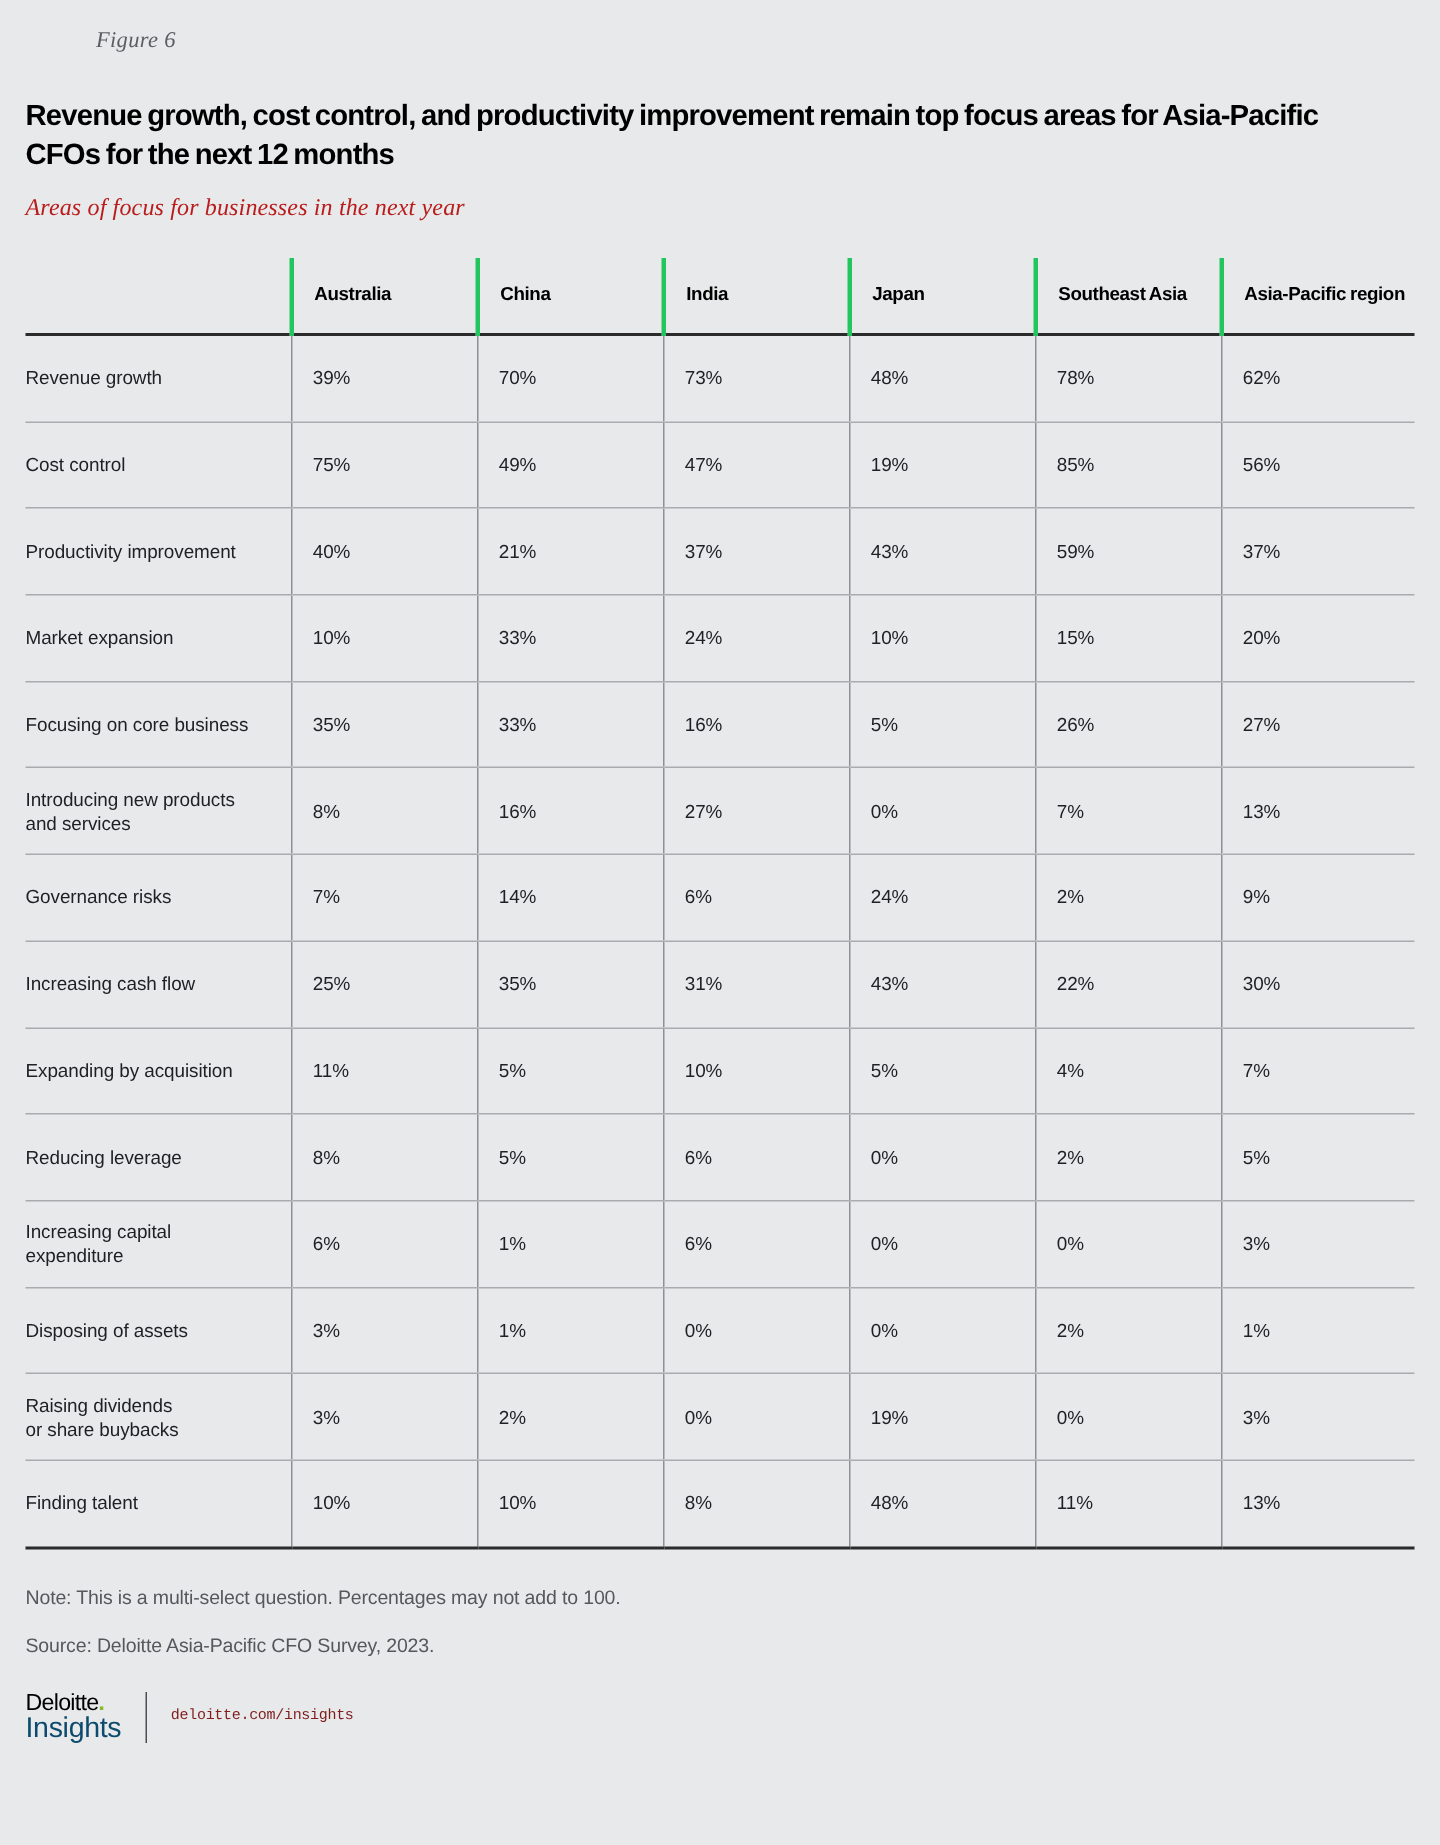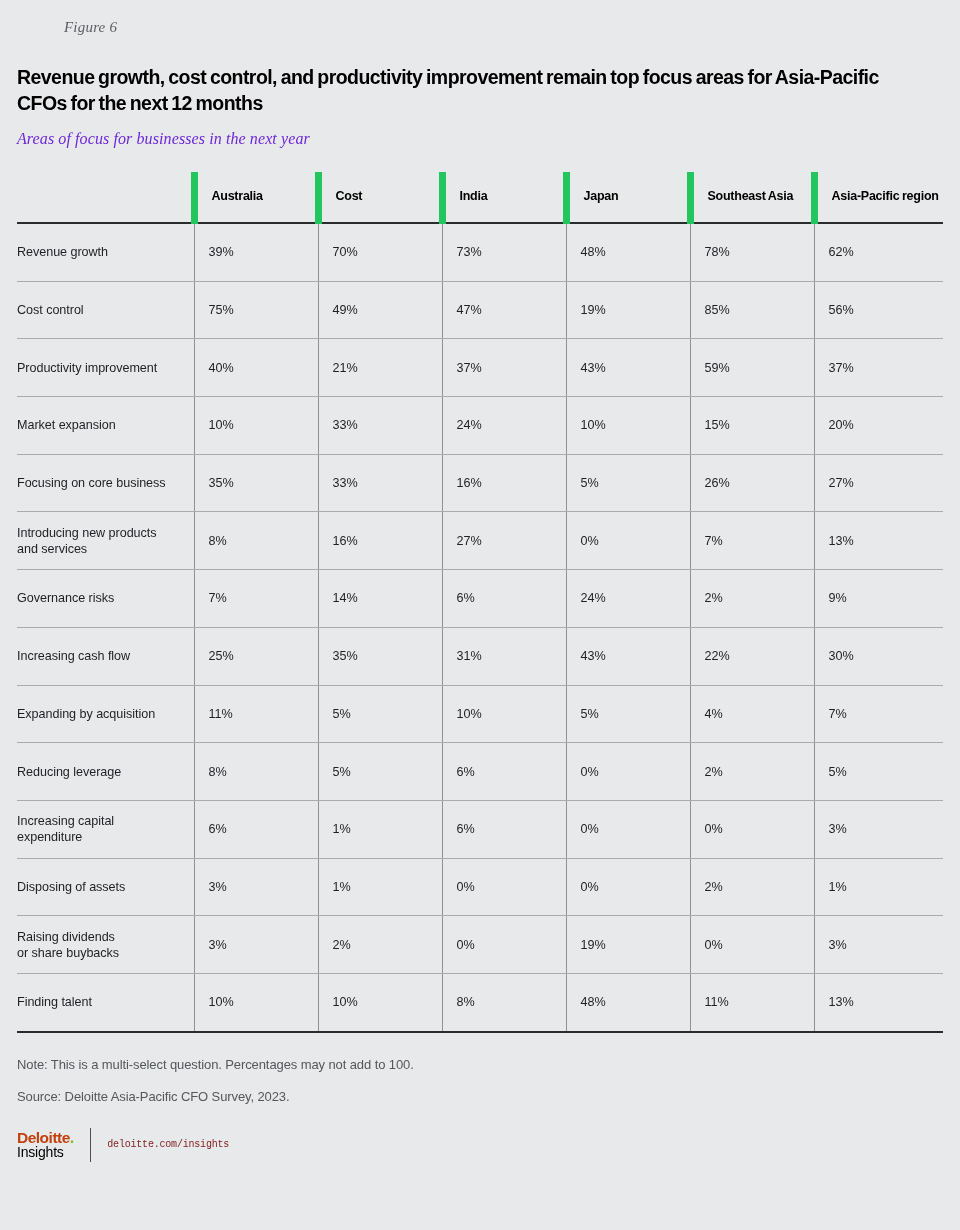--- a/index.html
+++ b/index.html
@@ -40,21 +40,21 @@
     letter-spacing: -0.55px;
     color: #000;
     margin-top: 28px;
     max-width: 905px;
     word-spacing: -1.2px;
   }
   .fig-subtitle {
     font-family: "Liberation Serif", serif;
     font-style: italic;
     font-size: 16px;
-    color: #6d28d9;
+    color: #b91c1c;
     margin-top: 14px;
     letter-spacing: .1px;
   }
 
   
   .table-wrap {
     margin-top: 24px;
     width: 926px;
   }
   table.matrix {
@@ -74,21 +74,21 @@
   }
   table.matrix thead th {
     font-size: 12.5px;
     font-weight: bold;
     color: #000;
     letter-spacing: -0.25px;
     word-spacing: -0.6px;
     height: 48px;
     padding-bottom: 2px;
     border-bottom: 2.2px solid #2b2b2b;
-    border-left: 7px solid #22c55e;
+    border-left: 3px solid #22c55e;
   }
   table.matrix thead th.hdr-label {
     border-left: none;
     padding-left: 0;
   }
   table.matrix tbody td {
     font-size: 12.6px;
     color: #1d2024;
     letter-spacing: -0.05px;
     height: 56.7px;
@@ -121,32 +121,32 @@
     display: flex;
     align-items: center;
     margin-top: 24px;
   }
   .logo-block {
     line-height: 1.02;
     padding-right: 16px;
   }
   .logo-deloitte {
     font-size: 15.5px;
-    font-weight: bold;
-    color: #c2410c;
+    font-weight: normal;
+    color: #000000;
     letter-spacing: -0.5px;
     display: inline-block;
   }
   .logo-dot {
     color: #86bc25;
     font-weight: bold;
   }
   .logo-insights {
-    font-size: 14px;
-    color: #000000;
+    font-size: 19px;
+    color: #0c4a6e;
     letter-spacing: -0.2px;
     display: block;
     margin-top: -1px;
   }
   .brand-divider {
     width: 1px;
     height: 34px;
     background: #4c4f52;
   }
   .brand-url {
@@ -176,21 +176,21 @@
           <col class="c-data">
           <col class="c-data">
           <col class="c-data">
           <col class="c-data">
         <col class="c-last">
       </colgroup>
       <thead>
         <tr>
           <th class="hdr-label"></th>
           <th>Australia</th>
-          <th>Cost</th>
+          <th>China</th>
           <th>India</th>
           <th>Japan</th>
           <th>Southeast Asia</th>
           <th>Asia-Pacific region</th>
         </tr>
       </thead>
       <tbody id="table-body">
           <tr>
             <td class="row-label">
               <span class="rl-line">Revenue growth</span>

